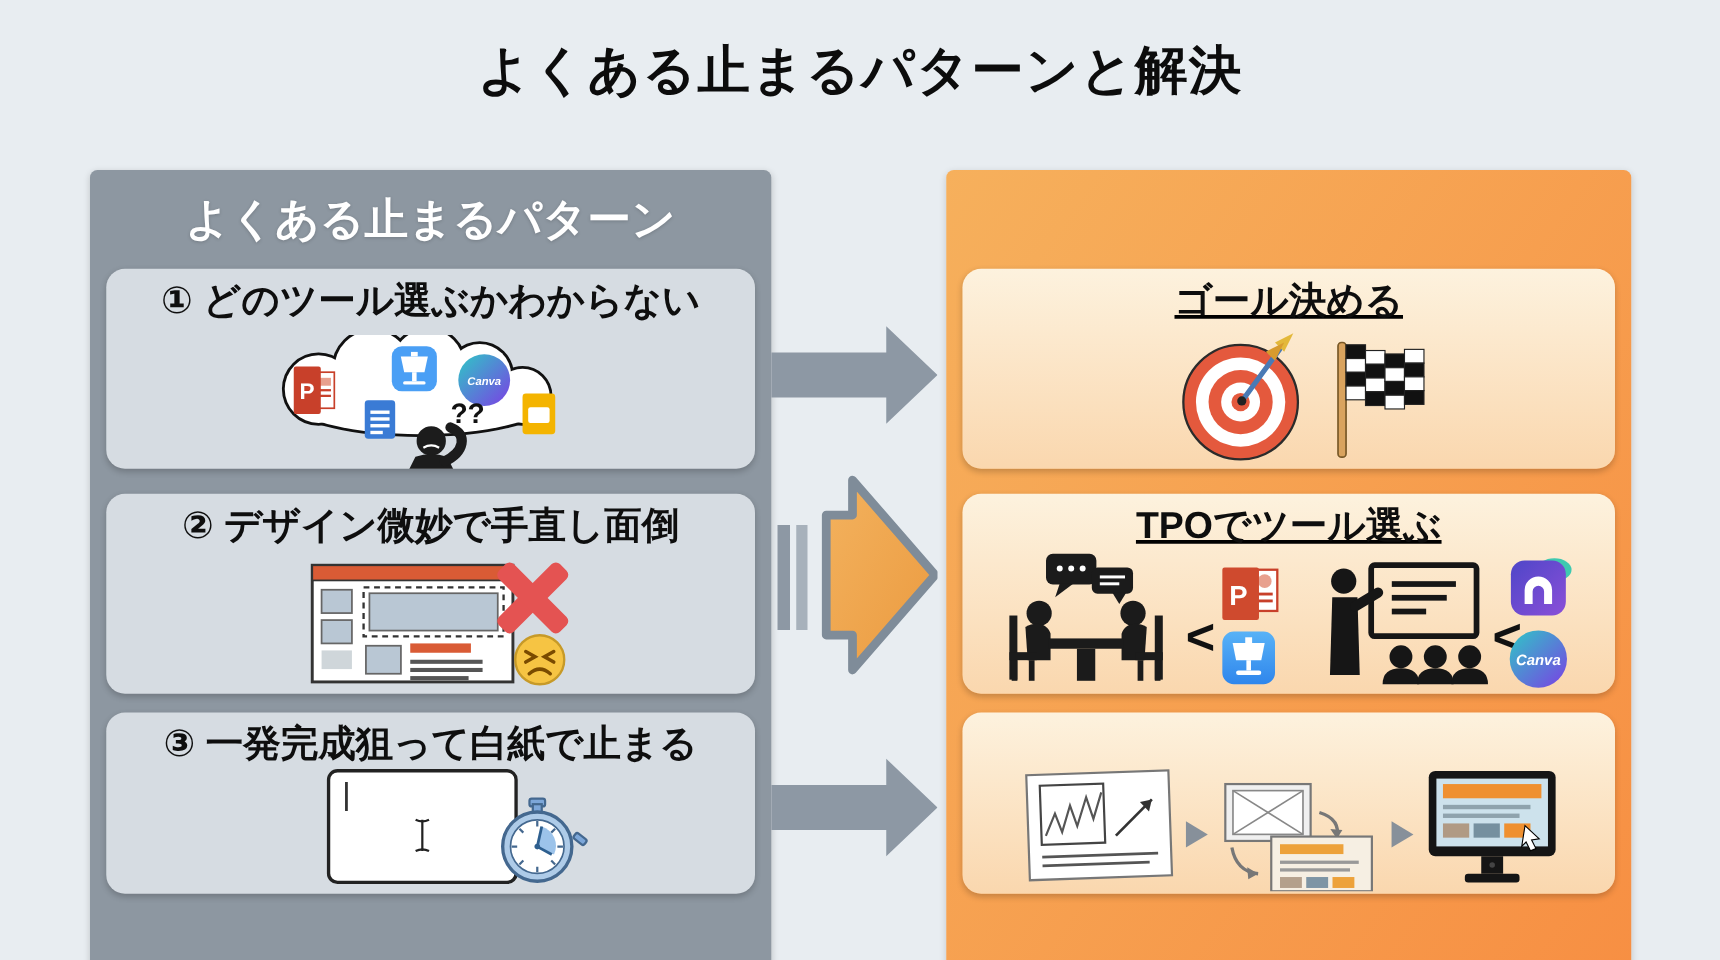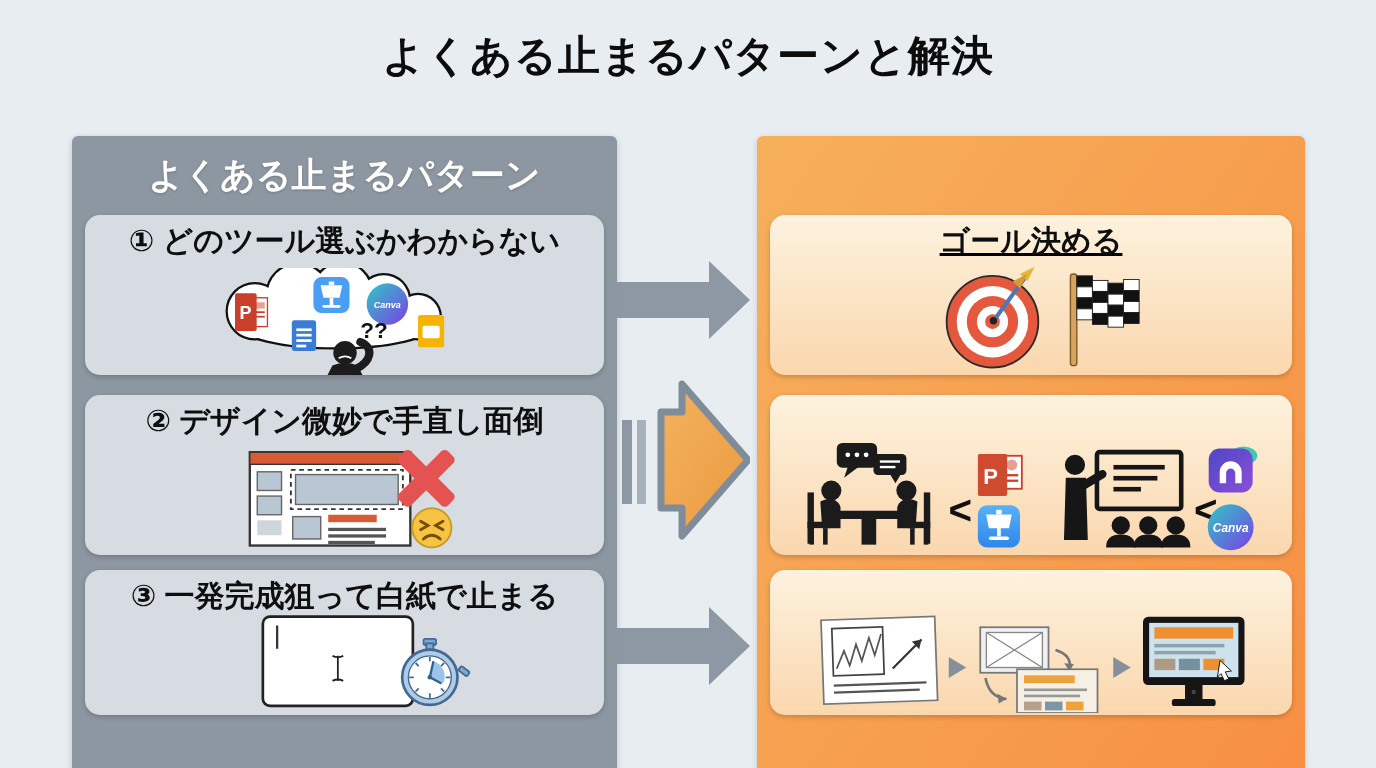--- a/index.html
+++ b/index.html
@@ -236,20 +236,21 @@
             <rect x="58" y="6" width="17" height="12" fill="#ffffff"></rect>
               <rect x="58" y="18" width="17" height="12" fill="#111111"></rect>
             <rect x="58" y="30" width="17" height="12" fill="#ffffff"></rect>
               <rect x="58" y="42" width="17" height="12" fill="#111111"></rect>
           </g>
         </g>
       </svg>
     </div>
 
     <div class="card card-right c2">
+      <div class="card-title">TPOでツール選ぶ</div>
       <svg class="illus" width="458" height="112" viewBox="0 0 500 122">
         <defs>
           <linearGradient id="g-keynote2" x1="0" y1="0" x2="0" y2="1">
             <stop offset="0" stop-color="#58b2f7"></stop>
               <stop offset="1" stop-color="#2f86ec"></stop>
           </linearGradient>
           <linearGradient id="g-gamma" x1="0" y1="0" x2="1" y2="1">
             <stop offset="0" stop-color="#4f46c8"></stop>
               <stop offset="1" stop-color="#8a4fd8"></stop>
           </linearGradient>

